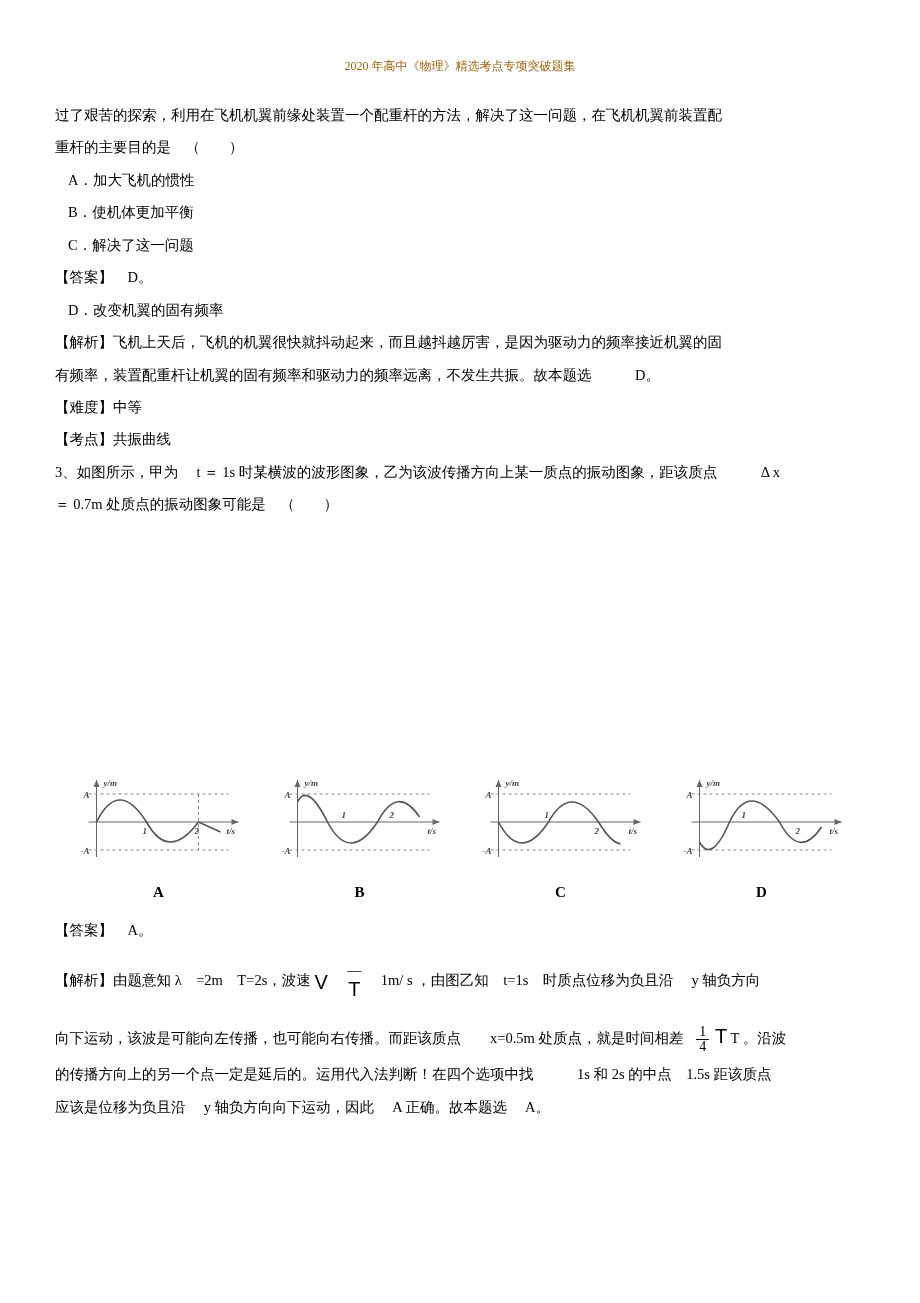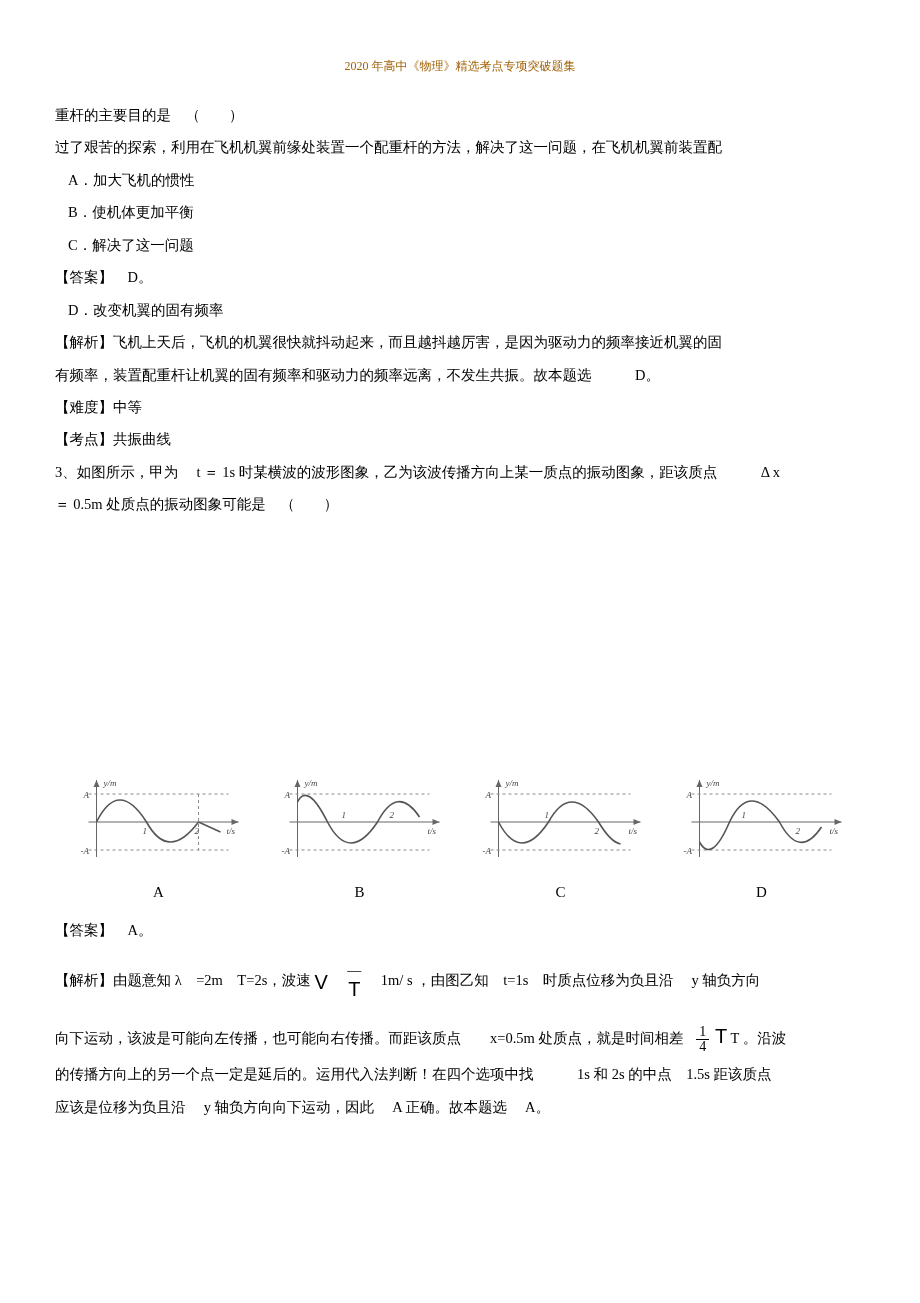--- a/index.html
+++ b/index.html
@@ -30,20 +30,21 @@
   .diagrams {
     display: flex;
     justify-content: space-between;
     gap: 10px;
     margin: 10px 0 6px 0;
     padding: 0 8px;
   }
   .diag {
     flex: 1;
     text-align: center;
+    font-weight: bold;
   }
   .diag svg { width: 100%; height: 95px; }
   .diag .lab { font-family: "Times New Roman", serif; font-size: 15px; }
   .big { font-size: 20px; font-family: "Arial", sans-serif; }
   .frac {
     display: inline-block;
     vertical-align: middle;
     text-align: center;
     font-size: 14px;
     line-height: 1.05;
@@ -58,36 +59,36 @@
   .dash { stroke:#888; stroke-width:1; stroke-dasharray:3 3; fill:none; }
   .txt { font-size:9px; fill:#444; font-family:serif; font-style:italic; }
 </style>
 </head>
 <body>
 
 <div class="header">2020 年高中《物理》精选考点专项突破题集</div>
 
 <div class="content">
 
+  <div class="line">过了艰苦的探索，利用在飞机机翼前缘处装置一个配重杆的方法，解决了这一问题，在飞机机翼前装置配</div>
   <div class="line">重杆的主要目的是　（　　）</div>
-  <div class="line">过了艰苦的探索，利用在飞机机翼前缘处装置一个配重杆的方法，解决了这一问题，在飞机机翼前装置配</div>
 
   <div class="line opt">A．加大飞机的惯性</div>
   <div class="line opt">B．使机体更加平衡</div>
   <div class="line opt">C．解决了这一问题</div>
   <div class="line">【答案】　D。</div>
 
   <div class="line opt">D．改变机翼的固有频率</div>
   <div class="line">【解析】飞机上天后，飞机的机翼很快就抖动起来，而且越抖越厉害，是因为驱动力的频率接近机翼的固</div>
   <div class="line">有频率，装置配重杆让机翼的固有频率和驱动力的频率远离，不发生共振。故本题选　　　D。</div>
   <div class="line">【难度】中等</div>
   <div class="line">【考点】共振曲线</div>
 
   <div class="line">3、如图所示，甲为　 t ＝ 1s 时某横波的波形图象，乙为该波传播方向上某一质点的振动图象，距该质点　　　Δ x</div>
-  <div class="line">＝ 0.5m 处质点的振动图象可能是　（　　）</div>
+  <div class="line">＝ 0.7m 处质点的振动图象可能是　（　　）</div>
 
   <div class="gap"></div>
 
   <div class="diagrams">
 
     <div class="diag">
       <svg viewBox="0 0 180 95">
         <line class="axis" x1="20" y1="50" x2="170" y2="50"></line>
         <polygon points="170,50 163,47 163,53" fill="#666"></polygon>
         <line class="axis" x1="28" y1="85" x2="28" y2="8"></line>

